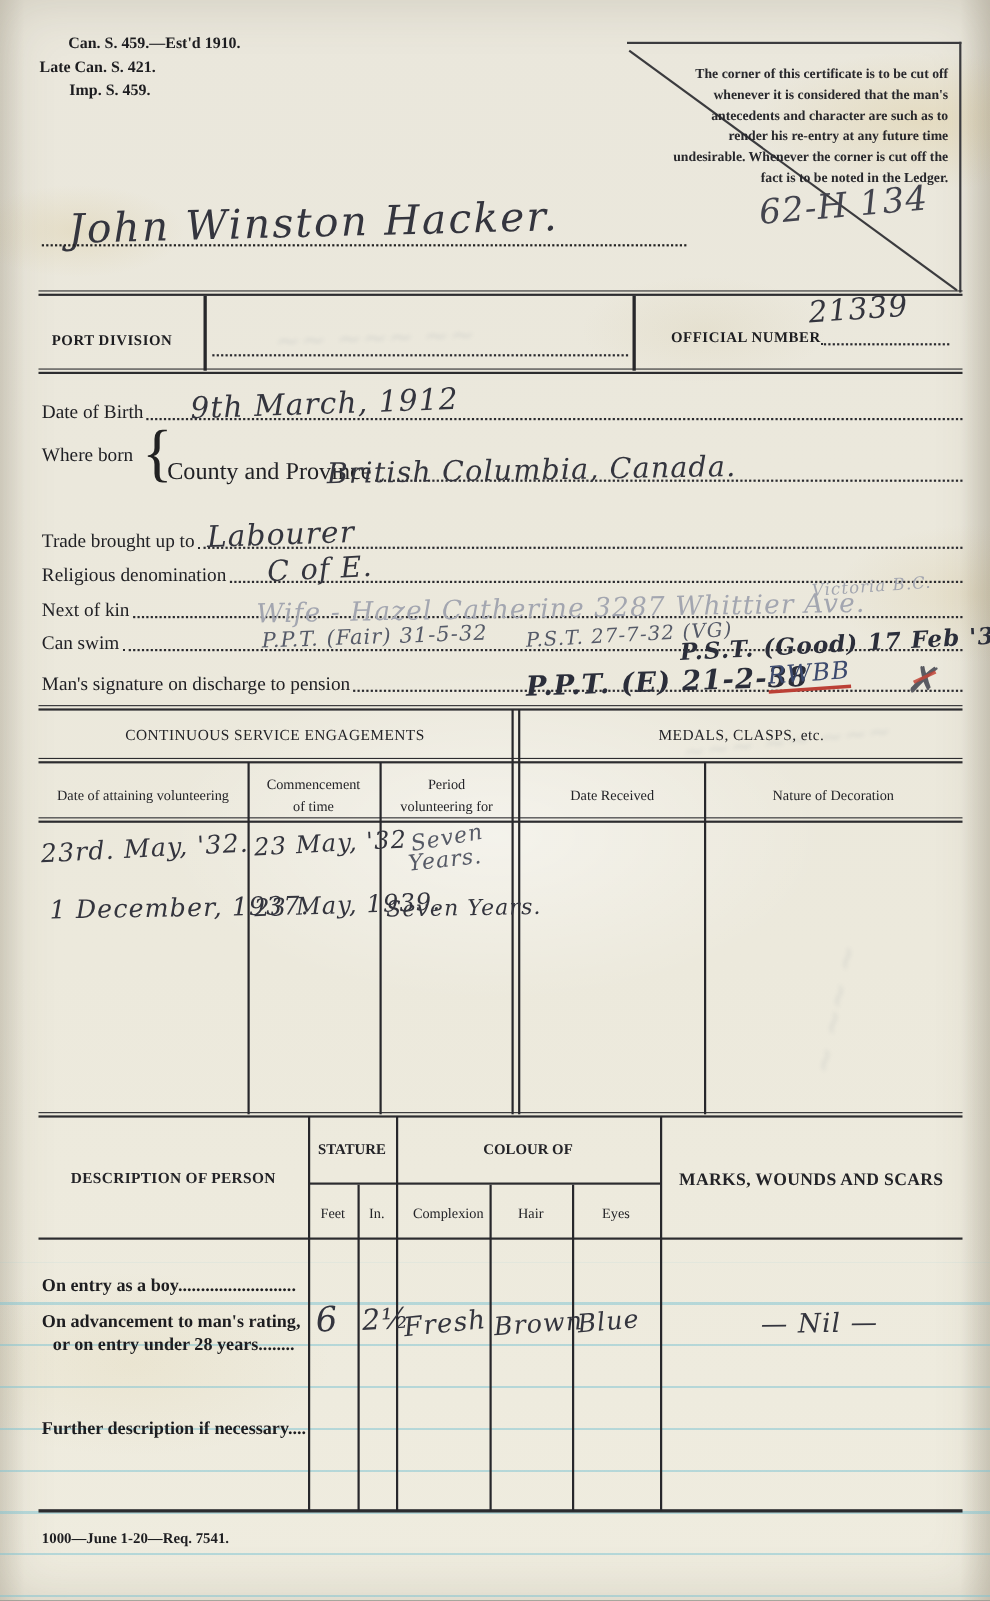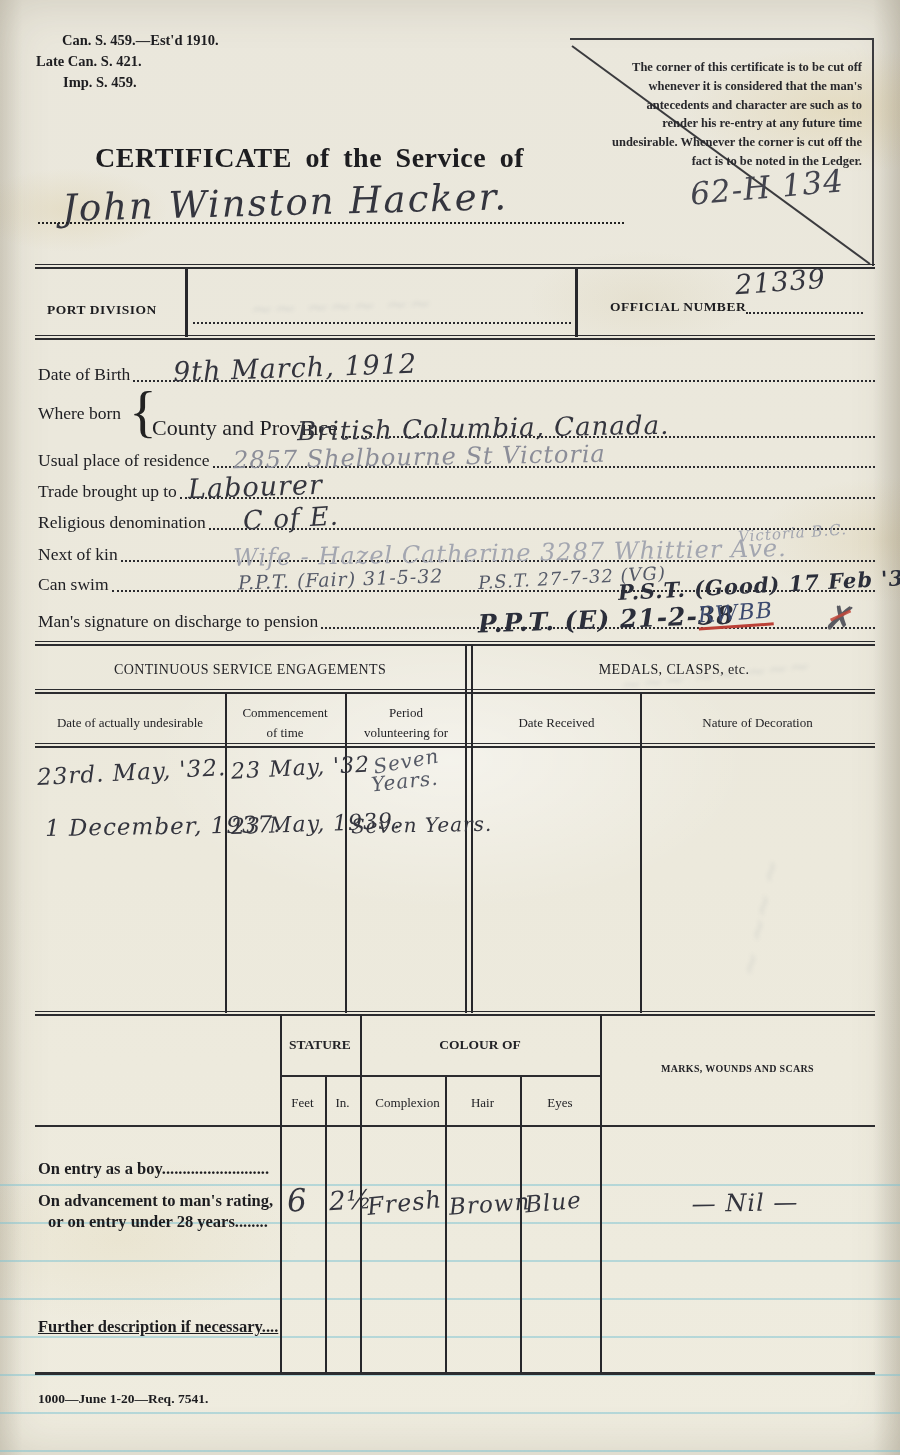--- a/index.html
+++ b/index.html
@@ -75,21 +75,20 @@
   </div>
 
   <div class="abs" style="left:570px; top:38px; width:302px; height:226px; border-top:2px solid #3b3b3e; border-right:2px solid #3b3b3e;">
     <svg width="302" height="226" style="position:absolute; left:0; top:0;">
       <line x1="2" y1="6" x2="300" y2="224" stroke="#3b3b3e" stroke-width="2"></line>
     </svg>
     <div class="b" style="position:absolute; right:10px; top:18px; width:252px; text-align:right; font-size:12.5px; line-height:1.5; color:#28282c;">The corner of this certificate is to be cut off whenever it is considered that the man's antecedents and character are such as to render his re-entry at any future time undesirable.  Whenever the corner is cut off the fact is to be noted in the Ledger.</div>
     <div class="hw" style="position:absolute; left:120px; top:132px; font-size:31px; transform:rotate(-5deg); color:#43444e;">62-H 134</div>
   </div>
 
-  <div class="abs b" style="left:95px; top:142px; font-size:28px; letter-spacing:.5px; word-spacing:6px;">CERTIFICATE of the Service of</div>
   <div class="hw abs" style="left:62px; top:184px; font-size:37px; letter-spacing:2px; transform:rotate(-1.5deg);">John Winston Hacker.</div>
   <div class="abs" style="left:38px; top:222px; width:586px; border-bottom:2.5px dotted #222;"></div>
 
   <div class="abs" style="left:35px; top:266px; width:840px; height:74px;">
     <div class="dbl" style="left:0; right:0; top:-2px;">
         <i class="t1"></i>
         <i class="t2"></i>
       </div>
     <div class="dbl" style="left:0; right:0; bottom:-1px;">
         <i class="t1"></i>
@@ -115,25 +114,20 @@
   <div class="abs" style="left:38px; top:388px; width:837px; height:50px;">
     <span class="flabel abs" style="left:0; top:16px;">Where born</span>
     <span class="abs" style="left:91px; top:-10px; font-size:58px; font-weight:400; color:#222;">{</span>
     <div class="abs" style="left:114px; right:0; top:27px; height:24px; display:flex; align-items:flex-end;">
       <span class="flabel" style="font-size:22px;">County and Province</span>
       <span class="leader"></span>
       <span class="hw abs" style="left:145px; bottom:-2px; font-size:26px; transform:rotate(-1deg);">British Columbia, Canada.</span>
     </div>
   </div>
 
-  <div class="frow" style="top:439px;">
-    <span class="flabel">Usual place of residence</span>
-    <span class="leader"></span>
-    <span class="hw pencil abs" style="left:195px; bottom:0px; font-size:24px; transform:rotate(-1deg);">2857 Shelbourne St  Victoria</span>
-  </div>
 
   <div class="frow" style="top:470px;">
     <span class="flabel">Trade brought up to</span>
     <span class="leader"></span>
     <span class="hw abs" style="left:150px; bottom:0px; font-size:27px; transform:rotate(-2deg);">Labourer</span>
   </div>
 
   <div class="frow" style="top:501px;">
     <span class="flabel">Religious denomination</span>
     <span class="leader"></span>
@@ -170,21 +164,21 @@
       </div>
 
     <div class="sec-head" style="left:0; top:17px; width:430px;">CONTINUOUS SERVICE ENGAGEMENTS</div>
     <div class="sec-head" style="left:438px; top:17px; width:402px;">MEDALS, CLASPS, etc.</div>
 
     <div class="dbl" style="left:0; right:0; top:44px;">
         <i class="t1"></i>
         <i class="t2"></i>
       </div>
 
-    <div class="cell-head" style="left:2px; top:68px; width:186px;">Date of actually undesirable</div>
+    <div class="cell-head" style="left:2px; top:68px; width:186px;">Date of attaining volunteering</div>
     <div class="cell-head" style="left:192px; top:58px; width:116px;">
       <div>Commencement</div>
       <div>of time</div>
     </div>
     <div class="cell-head" style="left:312px; top:58px; width:118px;">
       <div>Period</div>
       <div>volunteering for</div>
     </div>
     <div class="cell-head" style="left:440px; top:68px; width:163px;">Date Received</div>
     <div class="cell-head" style="left:607px; top:68px; width:231px;">Nature of Decoration</div>
@@ -210,23 +204,24 @@
     <span class="hw abs" style="left:316px; top:170px; font-size:20px; transform:rotate(-1deg);">Seven Years.</span>
   </div>
 
   <div class="abs" style="left:35px; top:1013px; width:840px; height:362px;">
     <div class="dbl" style="left:0; right:0; top:-2px;">
         <i class="t1"></i>
         <i class="t2"></i>
       </div>
     <div class="rule" style="left:0; right:0; bottom:0; height:3px;"></div>
 
+    <div class="cell-head b" style="left:0; top:48px; width:245px; font-size:14px; letter-spacing:.3px;">DESCRIPTION OF PERSON</div>
     <div class="cell-head b" style="left:245px; top:22px; width:80px; font-size:13.5px;">STATURE</div>
     <div class="cell-head b" style="left:325px; top:22px; width:240px; font-size:13.5px;">COLOUR OF</div>
-    <div class="cell-head b" style="left:565px; top:48px; width:275px; font-size:10px; letter-spacing:.3px;">MARKS, WOUNDS AND SCARS</div>
+    <div class="cell-head b" style="left:565px; top:48px; width:275px; font-size:16px; letter-spacing:.3px;">MARKS, WOUNDS AND SCARS</div>
 
     <div class="rule" style="left:245px; width:80px; top:62px; height:2px;"></div>
     <div class="rule" style="left:325px; width:240px; top:62px; height:2px;"></div>
 
     <div class="cell-head" style="left:245px; top:80px; width:45px;">Feet</div>
     <div class="cell-head" style="left:290px; top:80px; width:35px;">In.</div>
     <div class="cell-head" style="left:325px; top:80px; width:95px;">Complexion</div>
     <div class="cell-head" style="left:410px; top:80px; width:75px;">Hair</div>
     <div class="cell-head" style="left:485px; top:80px; width:80px;">Eyes</div>
 
@@ -237,21 +232,21 @@
     <div class="vline" style="left:325px; top:2px; height:358px;"></div>
     <div class="vline" style="left:410px; top:64px; height:296px;"></div>
     <div class="vline" style="left:485px; top:64px; height:296px;"></div>
     <div class="vline" style="left:565px; top:2px; height:358px;"></div>
 
     <div class="abs b" style="left:3px; top:146px; font-size:16.5px;">On entry as a boy..........................</div>
     <div class="abs b" style="left:3px; top:178px; font-size:16.5px; line-height:1.25;">
       <div>On advancement to man's rating,</div>
       <div style="padding-left:10px;">or on entry under 28 years........</div>
     </div>
-    <div class="abs b" style="left:3px; top:304px; font-size:16.5px;text-decoration:underline;">Further description if necessary....</div>
+    <div class="abs b" style="left:3px; top:276px; font-size:16.5px;">Further description if necessary....</div>
 
     <span class="hw abs" style="left:252px; top:172px; font-size:31px; transform:rotate(-4deg);">6</span>
     <span class="hw abs" style="left:294px; top:174px; font-size:26px; transform:rotate(-3deg);">2½</span>
     <span class="hw abs" style="left:332px; top:178px; font-size:24px; transform:rotate(-6deg);">Fresh</span>
     <span class="hw abs" style="left:414px; top:180px; font-size:23px; transform:rotate(-4deg);">Brown</span>
     <span class="hw abs" style="left:490px; top:178px; font-size:23px; transform:rotate(-5deg);">Blue</span>
     <span class="hw abs" style="left:590px; top:178px; width:240px; text-align:center; font-size:24px; transform:rotate(-1deg);">— Nil —</span>
   </div>
 
   <div class="abs b" style="left:38px; top:1391px; font-size:13.5px;">1000—June 1-20—Req. 7541.</div>

